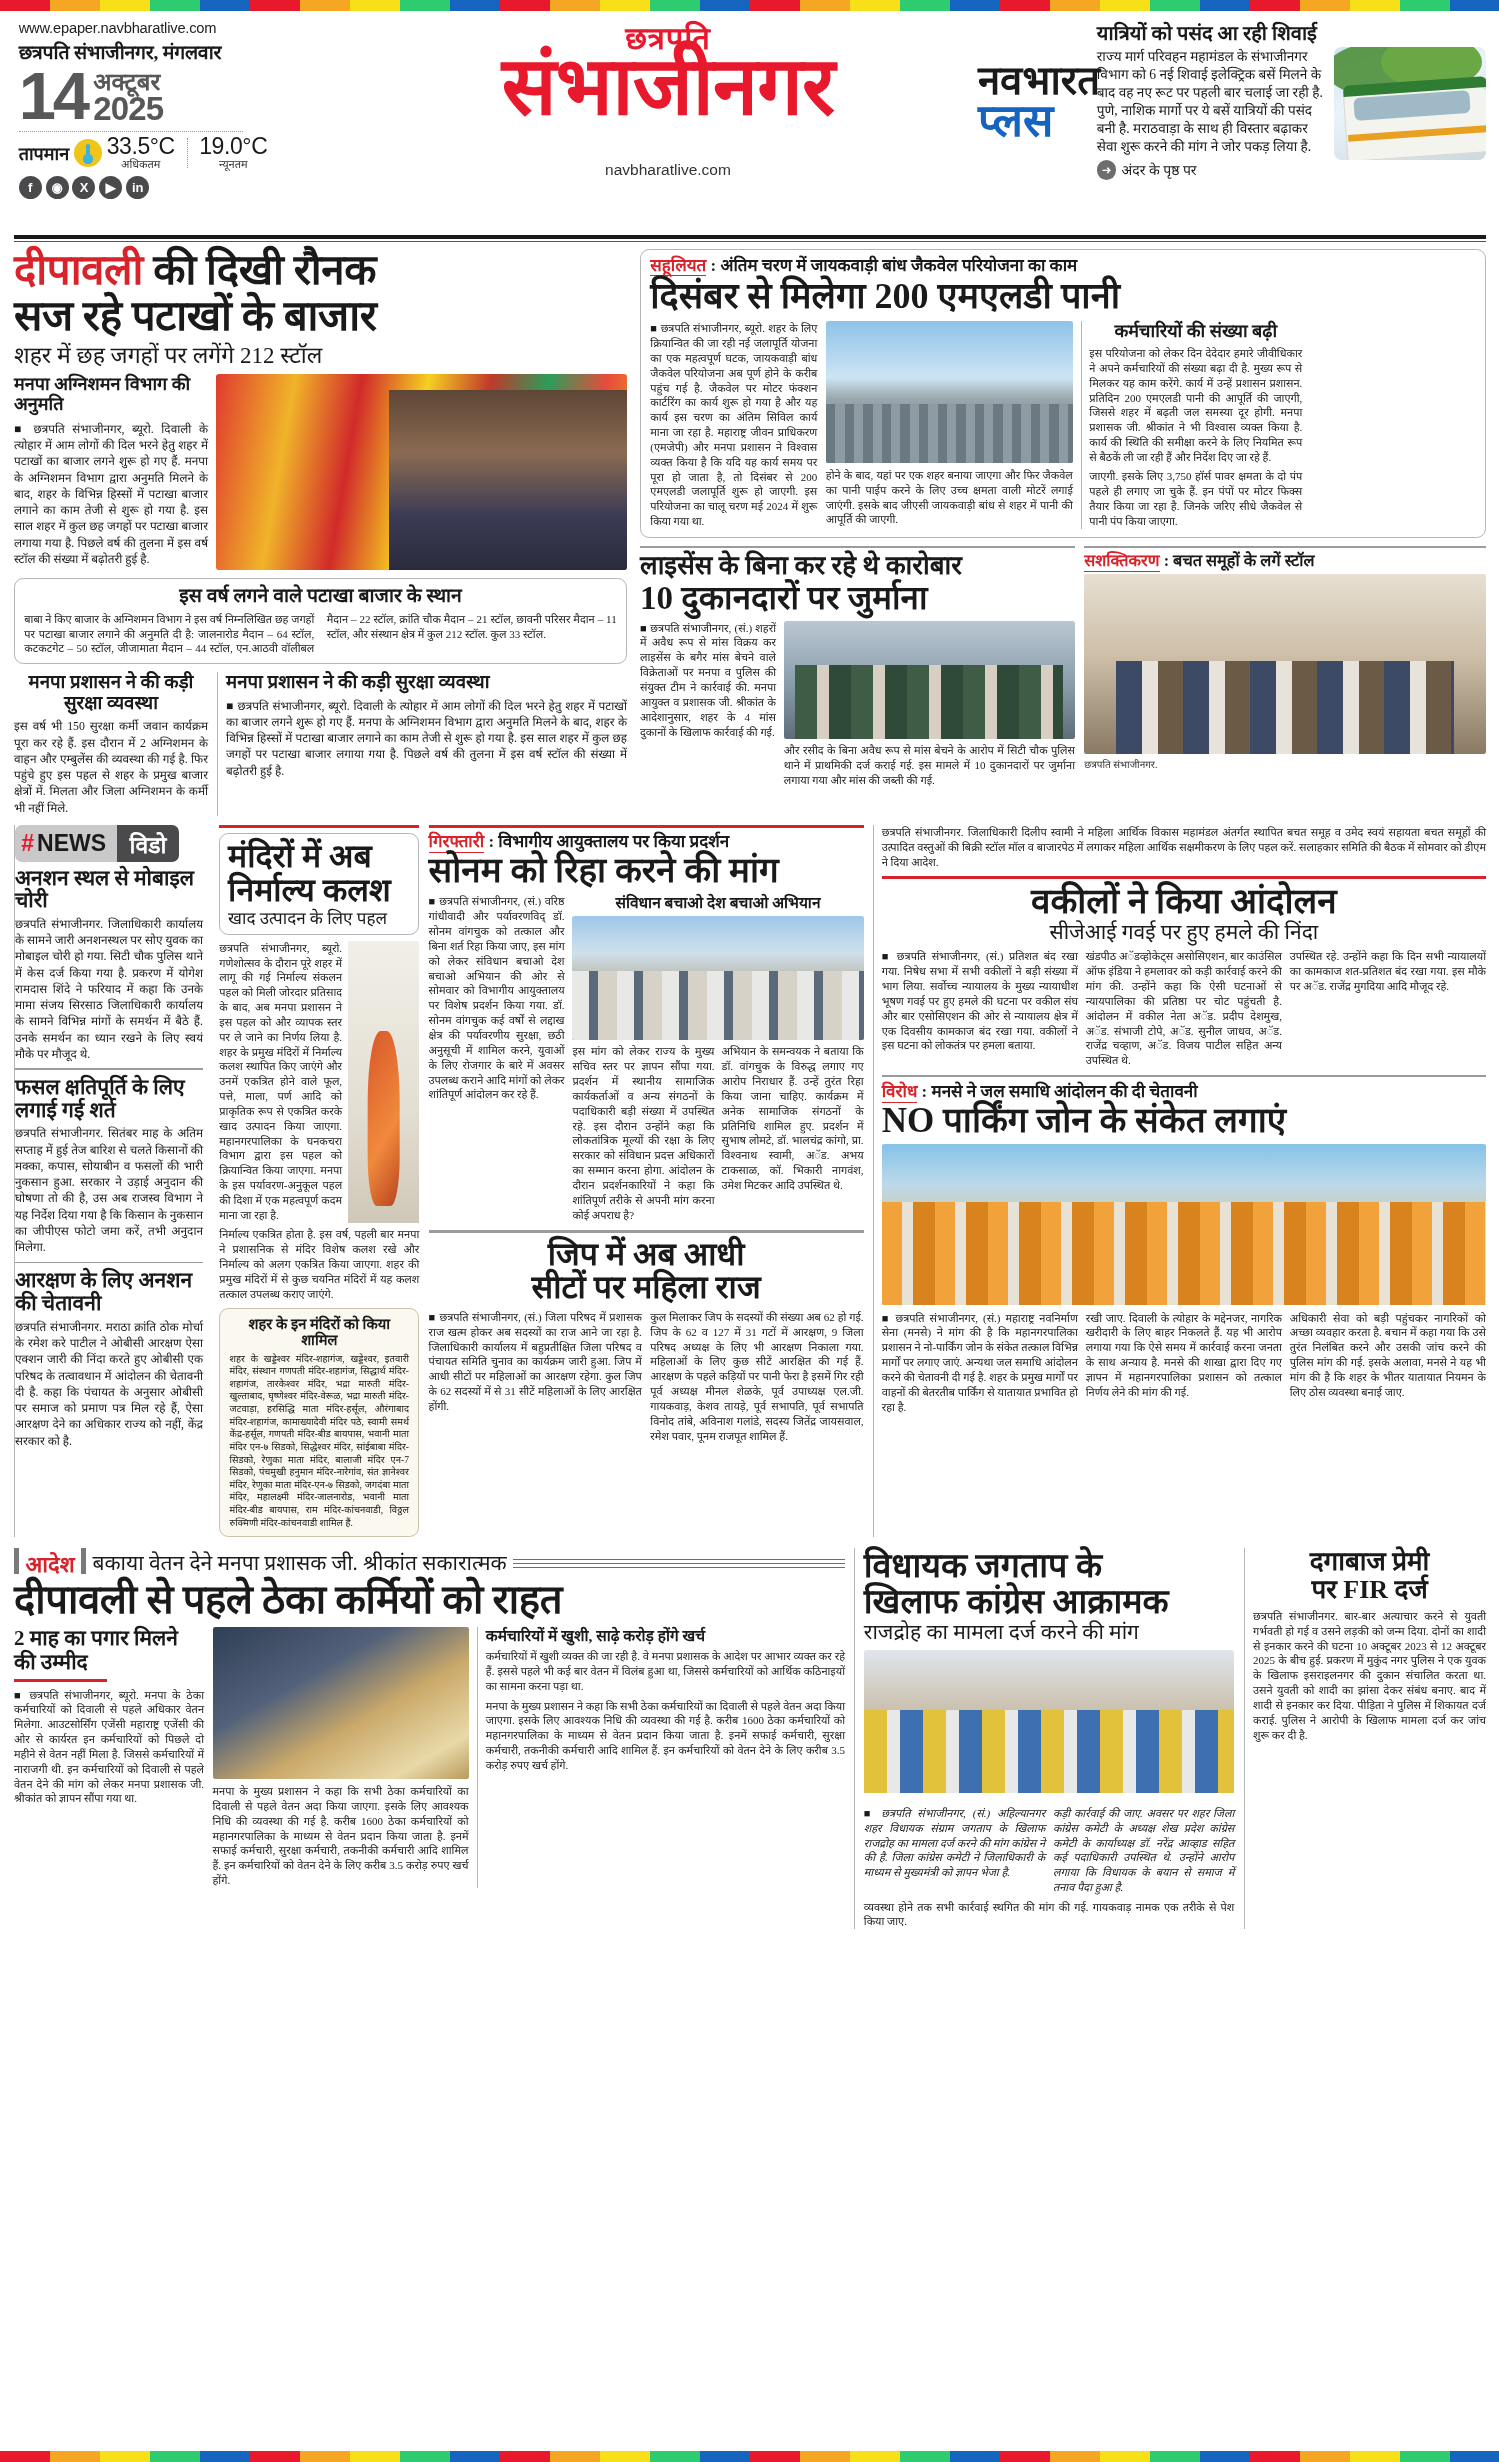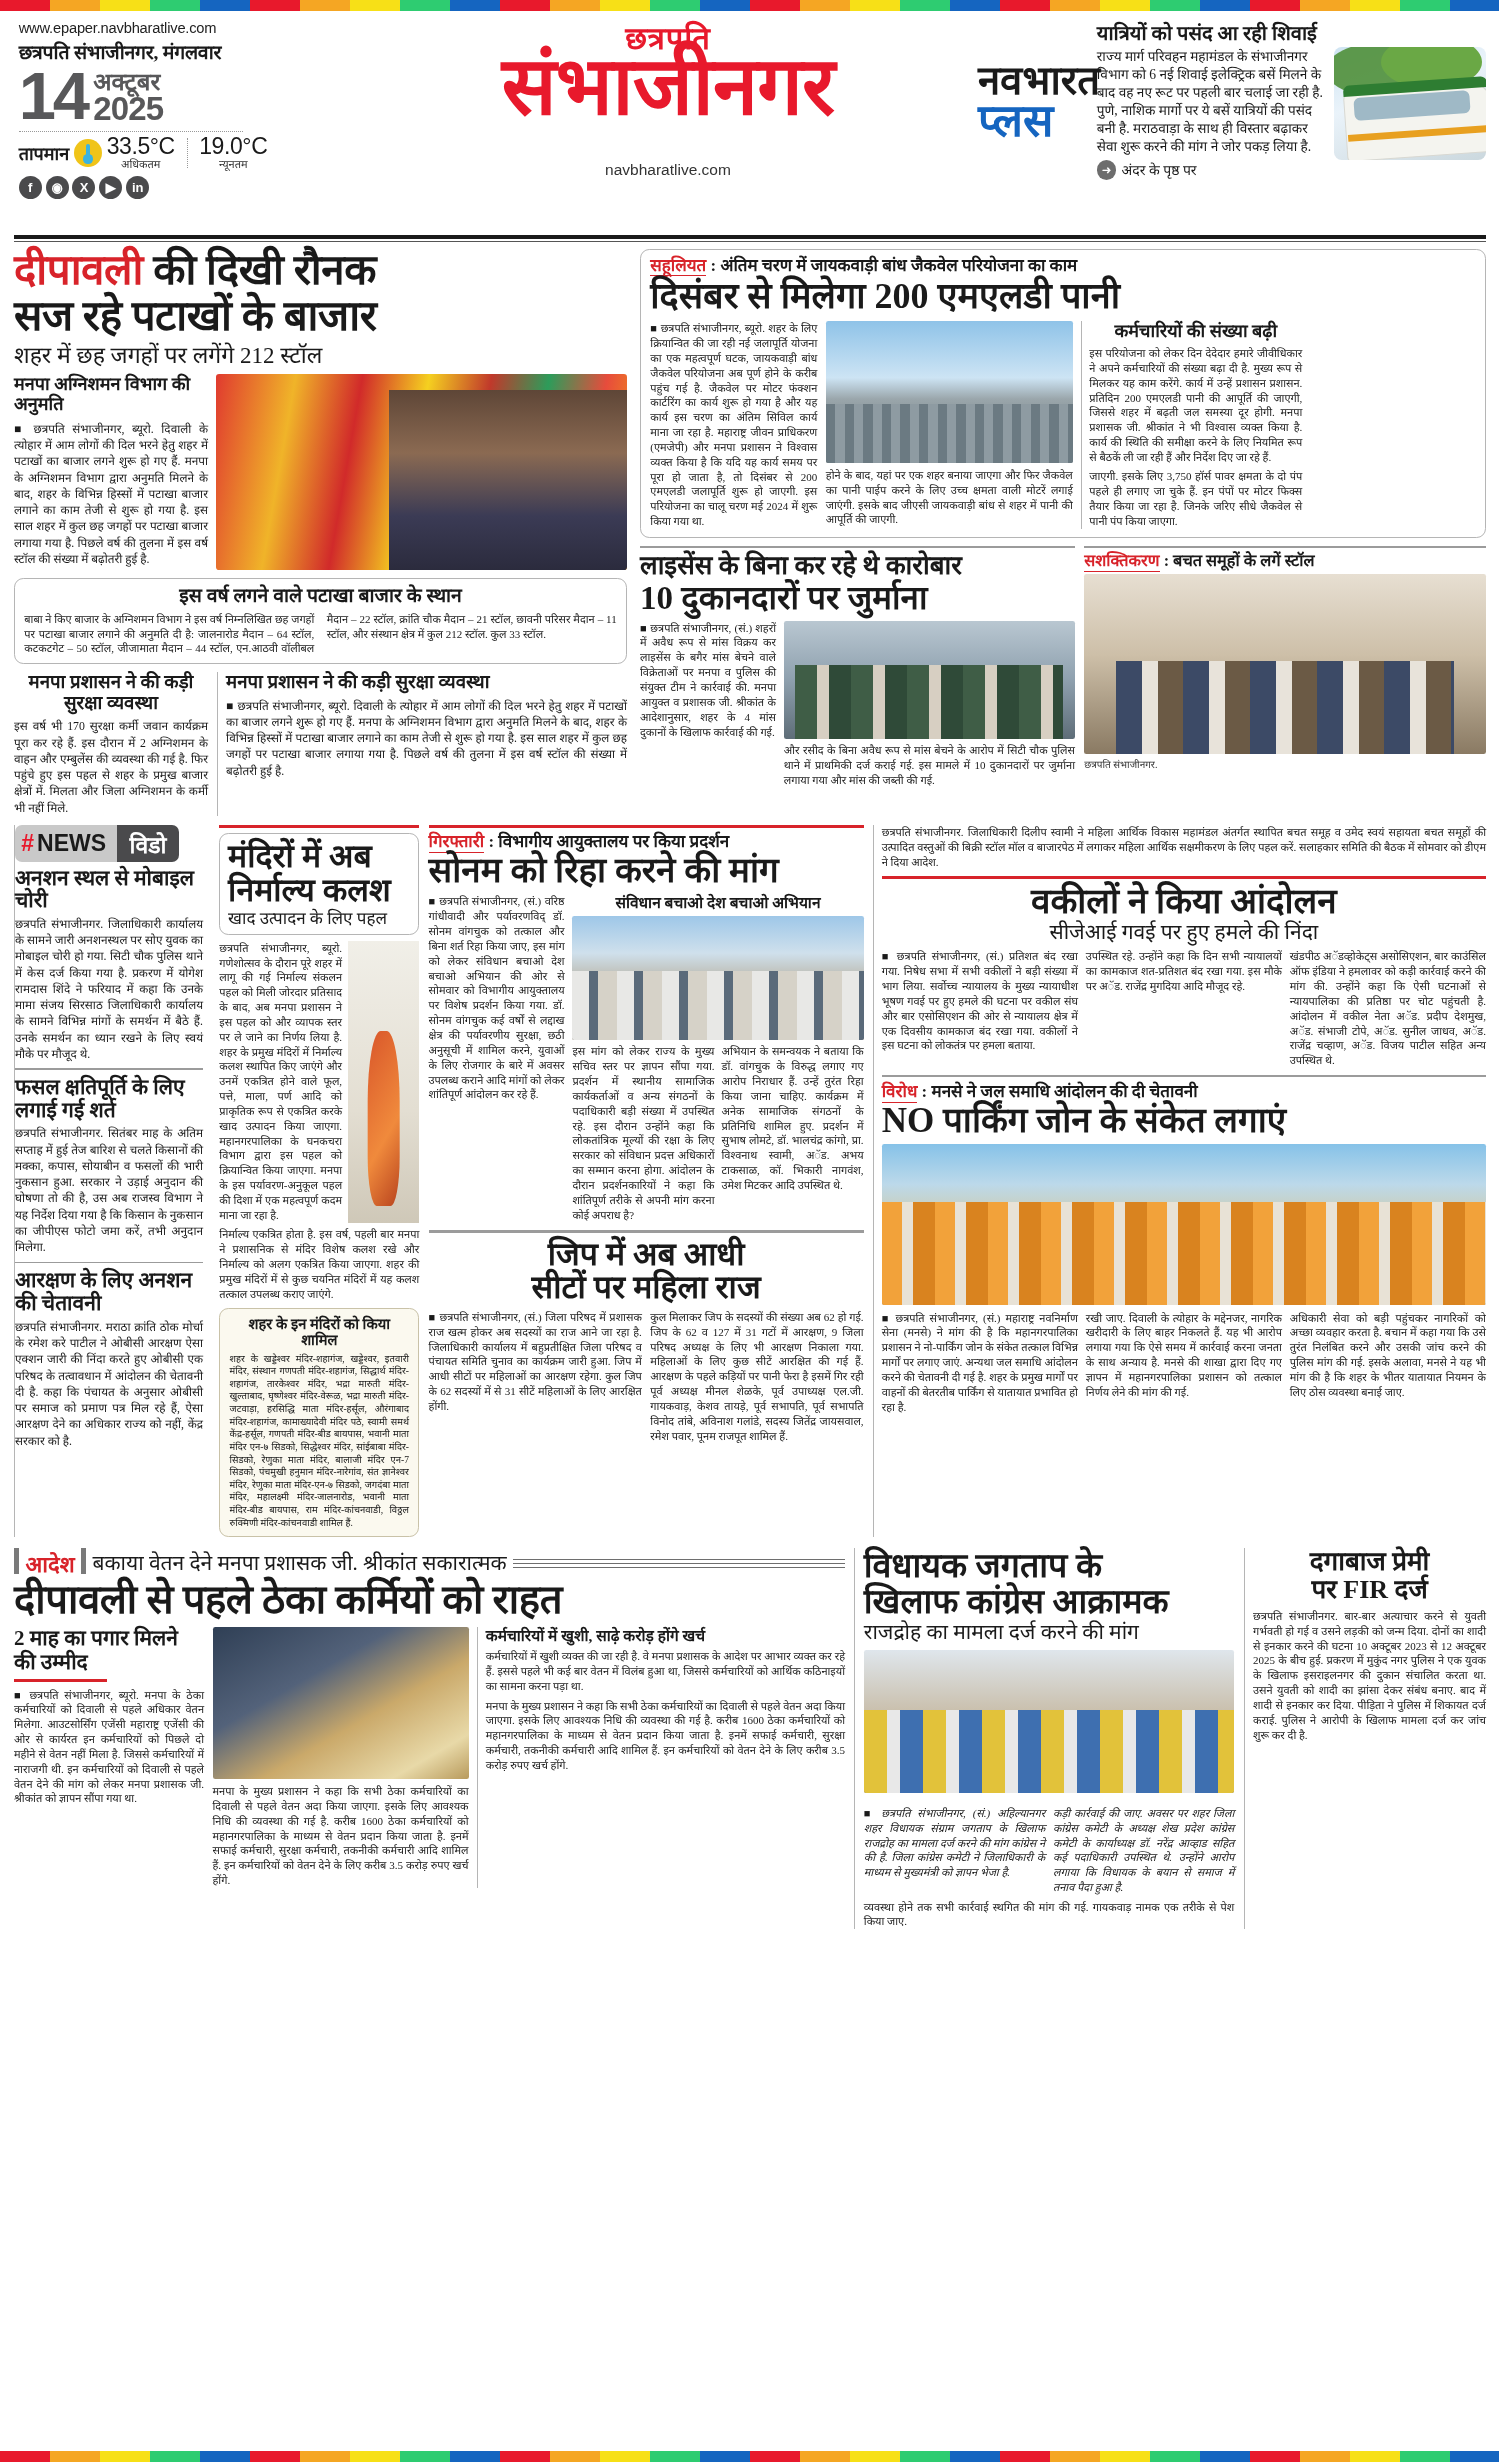--- a/index.html
+++ b/index.html
@@ -260,21 +260,21 @@
       </div>
 
       <div class="boxed" style="margin-top:7.8px;">
         <div class="hl-sm" style="text-align:center; font-size:19.4px;">इस वर्ष लगने वाले पटाखा बाजार के स्थान</div>
         <div class="body-t b2" style="margin-top:4.7px; column-count:2; column-gap:12.4px;">बाबा ने किए बाजार के अग्निशमन विभाग ने इस वर्ष निम्नलिखित छह जगहों पर पटाखा बाजार लगाने की अनुमति दी है: जालनारोड मैदान – 64 स्टॉल, कटकटगेट – 50 स्टॉल, जीजामाता मैदान – 44 स्टॉल, एन.आठवी वॉलीबल मैदान – 22 स्टॉल, क्रांति चौक मैदान – 21 स्टॉल, छावनी परिसर मैदान – 11 स्टॉल, और संस्थान क्षेत्र में कुल 212 स्टॉल. कुल 33 स्टॉल.</div>
       </div>
 
       <div style="display:flex; gap:9.3px; margin-top:7.8px;">
         <div style="width:194px;">
           <div class="sub-s" style="text-align:center; font-size:18.6px;">मनपा प्रशासन ने की कड़ी सुरक्षा व्यवस्था</div>
-          <div class="body-t" style="margin-top:4.7px;">इस वर्ष भी 170 सुरक्षा कर्मी जवान कार्यक्रम पूरा कर रहे हैं. इस दौरान में 2 अग्निशमन के वाहन और एम्बुलेंस की व्यवस्था की गई है. फिर पहुंचे हुए इस पहल से शहर के प्रमुख बाजार क्षेत्रों में. मिलता और जिला अग्निशमन के कर्मी भी नहीं मिले.</div>
+          <div class="body-t" style="margin-top:4.7px;">इस वर्ष भी 150 सुरक्षा कर्मी जवान कार्यक्रम पूरा कर रहे हैं. इस दौरान में 2 अग्निशमन के वाहन और एम्बुलेंस की व्यवस्था की गई है. फिर पहुंचे हुए इस पहल से शहर के प्रमुख बाजार क्षेत्रों में. मिलता और जिला अग्निशमन के कर्मी भी नहीं मिले.</div>
         </div>
         <div style="flex:1;" class="colrule">
           <div class="sub-s" style="padding-left:7.8px; font-size:18.6px;">मनपा प्रशासन ने की कड़ी सुरक्षा व्यवस्था</div>
           <div class="body-t" style="padding-left:7.8px; margin-top:4.7px;">■ छत्रपति संभाजीनगर, ब्यूरो. दिवाली के त्योहार में आम लोगों की दिल भरने हेतु शहर में पटाखों का बाजार लगने शुरू हो गए हैं. मनपा के अग्निशमन विभाग द्वारा अनुमति मिलने के बाद, शहर के विभिन्न हिस्सों में पटाखा बाजार लगाने का काम तेजी से शुरू हो गया है. इस साल शहर में कुल छह जगहों पर पटाखा बाजार लगाया गया है. पिछले वर्ष की तुलना में इस वर्ष स्टॉल की संख्या में बढ़ोतरी हुई है.</div>
         </div>
       </div>
     </div>
 
     <div style="flex:1;">
 
@@ -395,22 +395,22 @@
     </div>
 
     <div style="flex:1;" class="colrule">
       <div style="padding-left:7.8px;">
         <div class="body-t b2">छत्रपति संभाजीनगर. जिलाधिकारी दिलीप स्वामी ने महिला आर्थिक विकास महामंडल अंतर्गत स्थापित बचत समूह व उमेद स्वयं सहायता बचत समूहों की उत्पादित वस्तुओं की बिक्री स्टॉल मॉल व बाजारपेठ में लगाकर महिला आर्थिक सक्षमीकरण के लिए पहल करें. सलाहकार समिति की बैठक में सोमवार को डीएम ने दिया आदेश.</div>
         <div class="rule-red" style="margin:6.2px 0 5.4px 0;"></div>
         <div class="hl-lg" style="text-align:center; font-size:35px;">वकीलों ने किया आंदोलन</div>
         <div class="sub" style="text-align:center; font-weight:400; font-size:21px;">सीजेआई गवई पर हुए हमले की निंदा</div>
         <div style="display:flex; gap:7.8px; margin-top:5.4px;">
           <div style="flex:1;" class="body-t b2">■ छत्रपति संभाजीनगर, (सं.) प्रतिशत बंद रखा गया. निषेध सभा में सभी वकीलों ने बड़ी संख्या में भाग लिया. सर्वोच्च न्यायालय के मुख्य न्यायाधीश भूषण गवई पर हुए हमले की घटना पर वकील संघ और बार एसोसिएशन की ओर से न्यायालय क्षेत्र में एक दिवसीय कामकाज बंद रखा गया. वकीलों ने इस घटना को लोकतंत्र पर हमला बताया.</div>
+          <div style="flex:1;" class="body-t b2">खंडपीठ अॅडव्होकेट्स असोसिएशन, बार काउंसिल ऑफ इंडिया ने हमलावर को कड़ी कार्रवाई करने की मांग की. उन्होंने कहा कि ऐसी घटनाओं से न्यायपालिका की प्रतिष्ठा पर चोट पहुंचती है. आंदोलन में वकील नेता अॅड. प्रदीप देशमुख, अॅड. संभाजी टोपे, अॅड. सुनील जाधव, अॅड. राजेंद्र चव्हाण, अॅड. विजय पाटील सहित अन्य उपस्थित थे.</div>
           <div style="flex:1;" class="body-t b2">उपस्थित रहे. उन्होंने कहा कि दिन सभी न्यायालयों का कामकाज शत-प्रतिशत बंद रखा गया. इस मौके पर अॅड. राजेंद्र मुगदिया आदि मौजूद रहे.</div>
-          <div style="flex:1;" class="body-t b2">खंडपीठ अॅडव्होकेट्स असोसिएशन, बार काउंसिल ऑफ इंडिया ने हमलावर को कड़ी कार्रवाई करने की मांग की. उन्होंने कहा कि ऐसी घटनाओं से न्यायपालिका की प्रतिष्ठा पर चोट पहुंचती है. आंदोलन में वकील नेता अॅड. प्रदीप देशमुख, अॅड. संभाजी टोपे, अॅड. सुनील जाधव, अॅड. राजेंद्र चव्हाण, अॅड. विजय पाटील सहित अन्य उपस्थित थे.</div>
         </div>
 
         <div class="rule-gray" style="margin:7px 0 5.4px 0;"></div>
         <div class="kicker">
           <span class="k-red">विरोध</span>
           <span>: मनसे ने जल समाधि आंदोलन की दी चेतावनी</span>
         </div>
         <div class="hl-lg" style="font-size:35px; margin-top:1.6px;">NO पार्किंग जोन के संकेत लगाएं</div>
         <div class="ph rally" style="height:161px; margin-top:4.7px; border-radius:2.3px;"></div>
         <div style="display:flex; gap:7.8px; margin-top:5.4px;">

